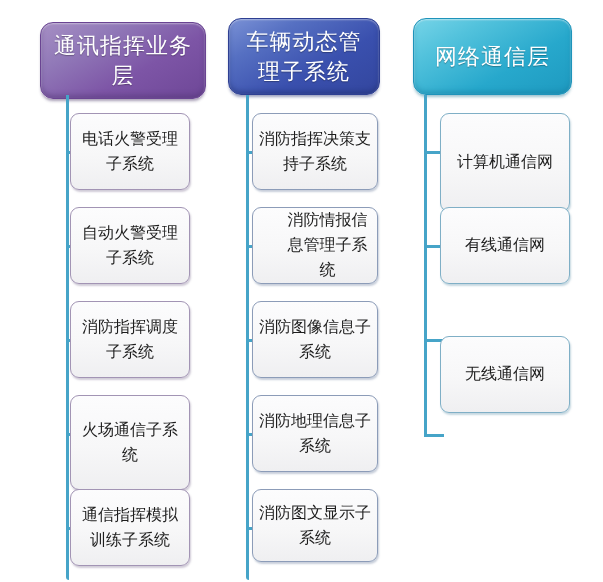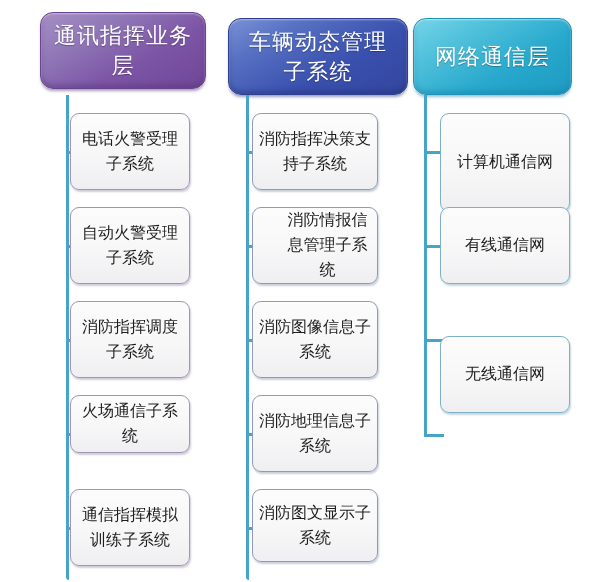--- a/index.html
+++ b/index.html
@@ -107,49 +107,49 @@
   .node-cyan {
     border: 1px solid #7FAFC6;
     box-shadow: 1px 2px 2px rgba(90,140,165,0.35);
   }
 </style>
 </head>
 <body>
 
 <div id="diagram">
 
-  <div class="header-box header-purple" style="left:40px; top:12px; width:166px; height:77px;">
+  <div class="header-box header-purple" style="left:40px; top:22px; width:166px; height:77px;">
     <span class="hdr-label">通讯指挥业务层</span>
   </div>
 
   <div class="trunk rounded-end" style="left:66px; top:95px; height:485px;"></div>
 
   <div class="branch" style="left:66px; top:151px; width:26px;"></div>
   <div class="branch" style="left:66px; top:245px; width:26px;"></div>
   <div class="branch" style="left:66px; top:339px; width:26px;"></div>
   <div class="branch" style="left:66px; top:433px; width:26px;"></div>
   <div class="branch" style="left:66px; top:527px; width:26px;"></div>
 
   <div class="node-box node-purple" style="left:70px; top:113px; width:120px; height:77px;">
     <span class="node-label">电话火警受理子系统</span>
   </div>
   <div class="node-box node-purple" style="left:70px; top:207px; width:120px; height:77px;">
     <span class="node-label">自动火警受理子系统</span>
   </div>
   <div class="node-box node-purple" style="left:70px; top:301px; width:120px; height:77px;">
     <span class="node-label">消防指挥调度子系统</span>
   </div>
-  <div class="node-box node-purple" style="left:70px; top:395px; width:120px; height:58px;">
+  <div class="node-box node-purple" style="left:70px; top:395px; width:120px; height:95px;">
     <span class="node-label">火场通信子系统</span>
   </div>
   <div class="node-box node-purple" style="left:70px; top:489px; width:120px; height:77px;">
     <span class="node-label">通信指挥模拟训练子系统</span>
   </div>
 
-  <div class="header-box header-blue" style="left:228px; top:18px; width:180px; height:77px;">
+  <div class="header-box header-blue" style="left:228px; top:18px; width:152px; height:77px;">
     <span class="hdr-label">车辆动态管理子系统</span>
   </div>
 
   <div class="trunk rounded-end" style="left:246px; top:95px; height:485px;"></div>
 
   <div class="branch" style="left:246px; top:151px; width:20px;"></div>
   <div class="branch" style="left:246px; top:245px; width:20px;"></div>
   <div class="branch" style="left:246px; top:339px; width:20px;"></div>
   <div class="branch" style="left:246px; top:433px; width:20px;"></div>
   <div class="branch" style="left:246px; top:527px; width:20px;"></div>

